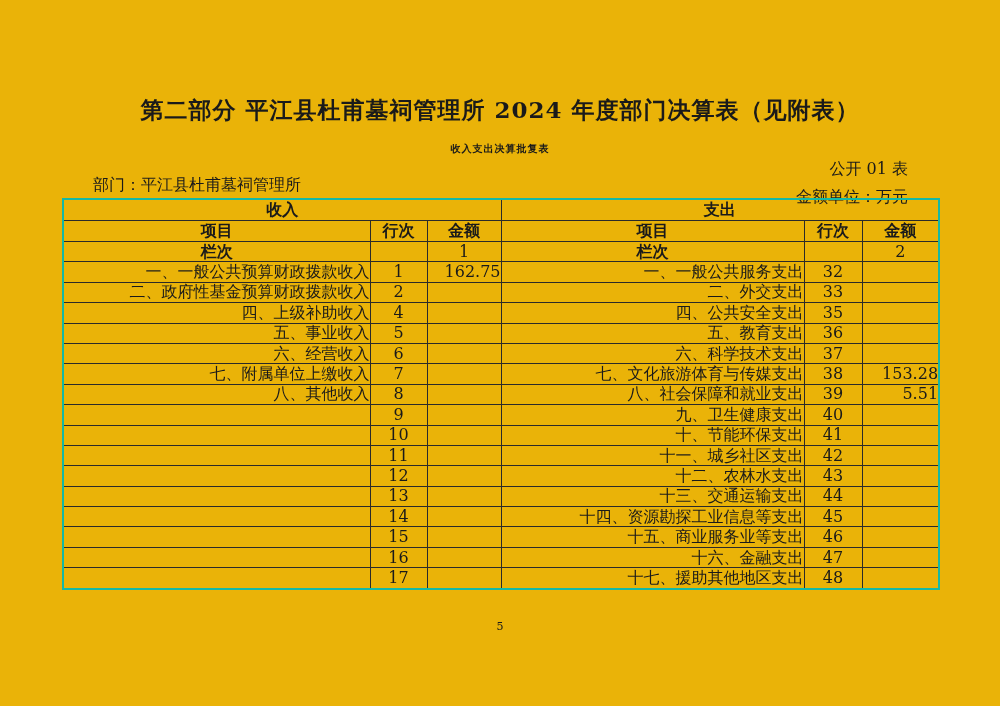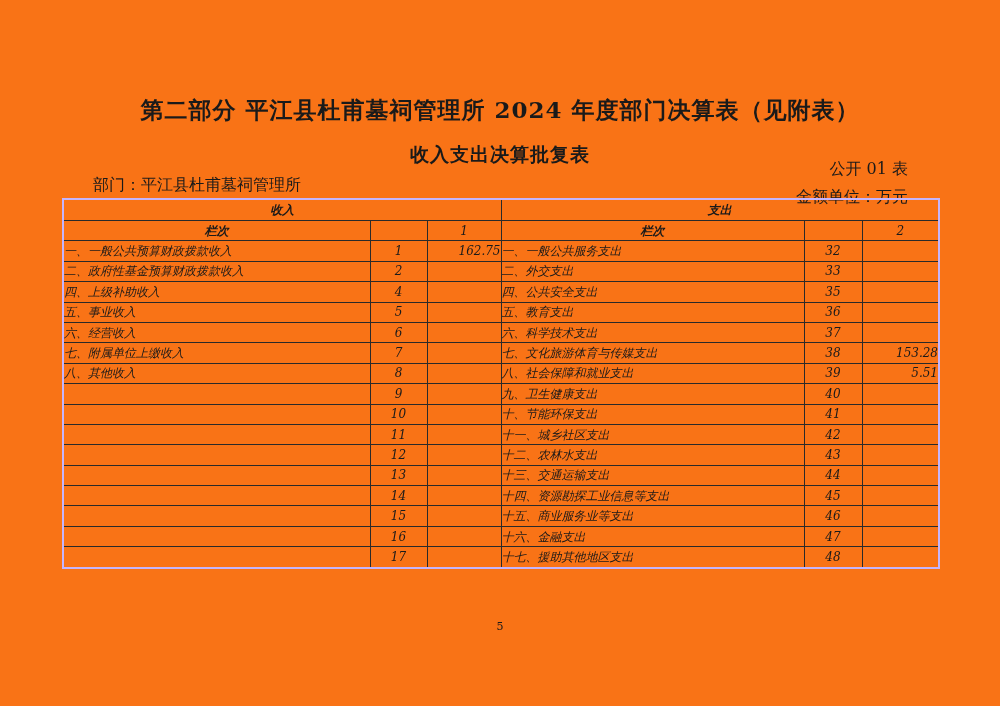--- a/index.html
+++ b/index.html
@@ -1,56 +1,55 @@
 <!DOCTYPE html>
 <html><head>
 <meta charset="utf-8">
 <style>
   html,body{margin:0;padding:0;}
   body{
     width:1000px;height:706px;background:#ffffff;
     font-family:"DejaVu Serif","Liberation Serif",serif;
     color:#1a1a1a;
   }
-  .page{position:relative;width:1000px;height:706px;background:#f97316;overflow:hidden;}
+  .page{position:relative;width:1000px;height:706px;background:#eab308;overflow:hidden;}
 
   .doc-title{
     position:absolute;top:95px;left:0;width:1000px;
     text-align:center;font-size:23px;font-weight:bold;
     letter-spacing:1px;white-space:nowrap;
   }
   .doc-subtitle{
     position:absolute;top:142px;left:0;width:1000px;
-    text-align:center;font-size:19px;font-weight:bold;
+    text-align:center;font-size:10px;font-weight:bold;
     font-family:"DejaVu Sans","Liberation Sans",sans-serif;
     letter-spacing:1px;
   }
   .meta{
     position:absolute;left:63px;top:161px;width:875px;
     font-size:16px;line-height:15px;
   }
   .meta-code{text-align:right;padding-right:30px;}
   .meta-line2{display:flex;justify-content:space-between;margin-top:1px;}
   .meta-dept{padding-left:30px;}
   .meta-unit{padding-right:30px;margin-top:12px;}
 
   table.acct{
     position:absolute;left:62px;top:198px;width:876px;
     border-collapse:collapse;table-layout:fixed;
-    font-size:12px;line-height:1;
-    border:2px solid #c4b5fd;
-    font-style:italic;
+    font-size:16px;line-height:1;
+    border:2px solid #14b8a6;
   }
   table.acct th, table.acct td{
     border:1px solid #2a2a2a;
     padding:0;overflow:hidden;white-space:nowrap;
     height:19.4px;
   }
   tr.hrow th{height:20px;font-weight:bold;text-align:center;}
-  td.item{text-align:left;padding-left:6px;}
+  td.item{text-align:right;padding-left:6px;}
   td.rownum{text-align:center;}
   td.amount{text-align:right;padding-right:5px;}
   td.lanci{text-align:center;font-weight:bold;}
   td.colidx{text-align:center;}
 
   .page-number{
     position:absolute;top:620px;left:0;width:1000px;
     text-align:center;font-size:11px;
   }
 </style>
@@ -79,20 +78,28 @@
       <col style="width:303px">
       <col style="width:58px">
       <col style="width:77px">
     </colgroup>
     <thead>
       <tr class="hrow">
         <th colspan="3">收入</th>
         <th colspan="3">支出</th>
       </tr>
       <tr class="hrow">
+        <th>项目</th>
+        <th>行次</th>
+        <th>金额</th>
+        <th>项目</th>
+        <th>行次</th>
+        <th>金额</th>
+      </tr>
+      <tr class="hrow">
         <td class="lanci">栏次</td>
         <td class="rownum"></td>
         <td class="colidx">1</td>
         <td class="lanci">栏次</td>
         <td class="rownum"></td>
         <td class="colidx">2</td>
       </tr>
     </thead>
     <tbody id="tbody">
         <tr>

